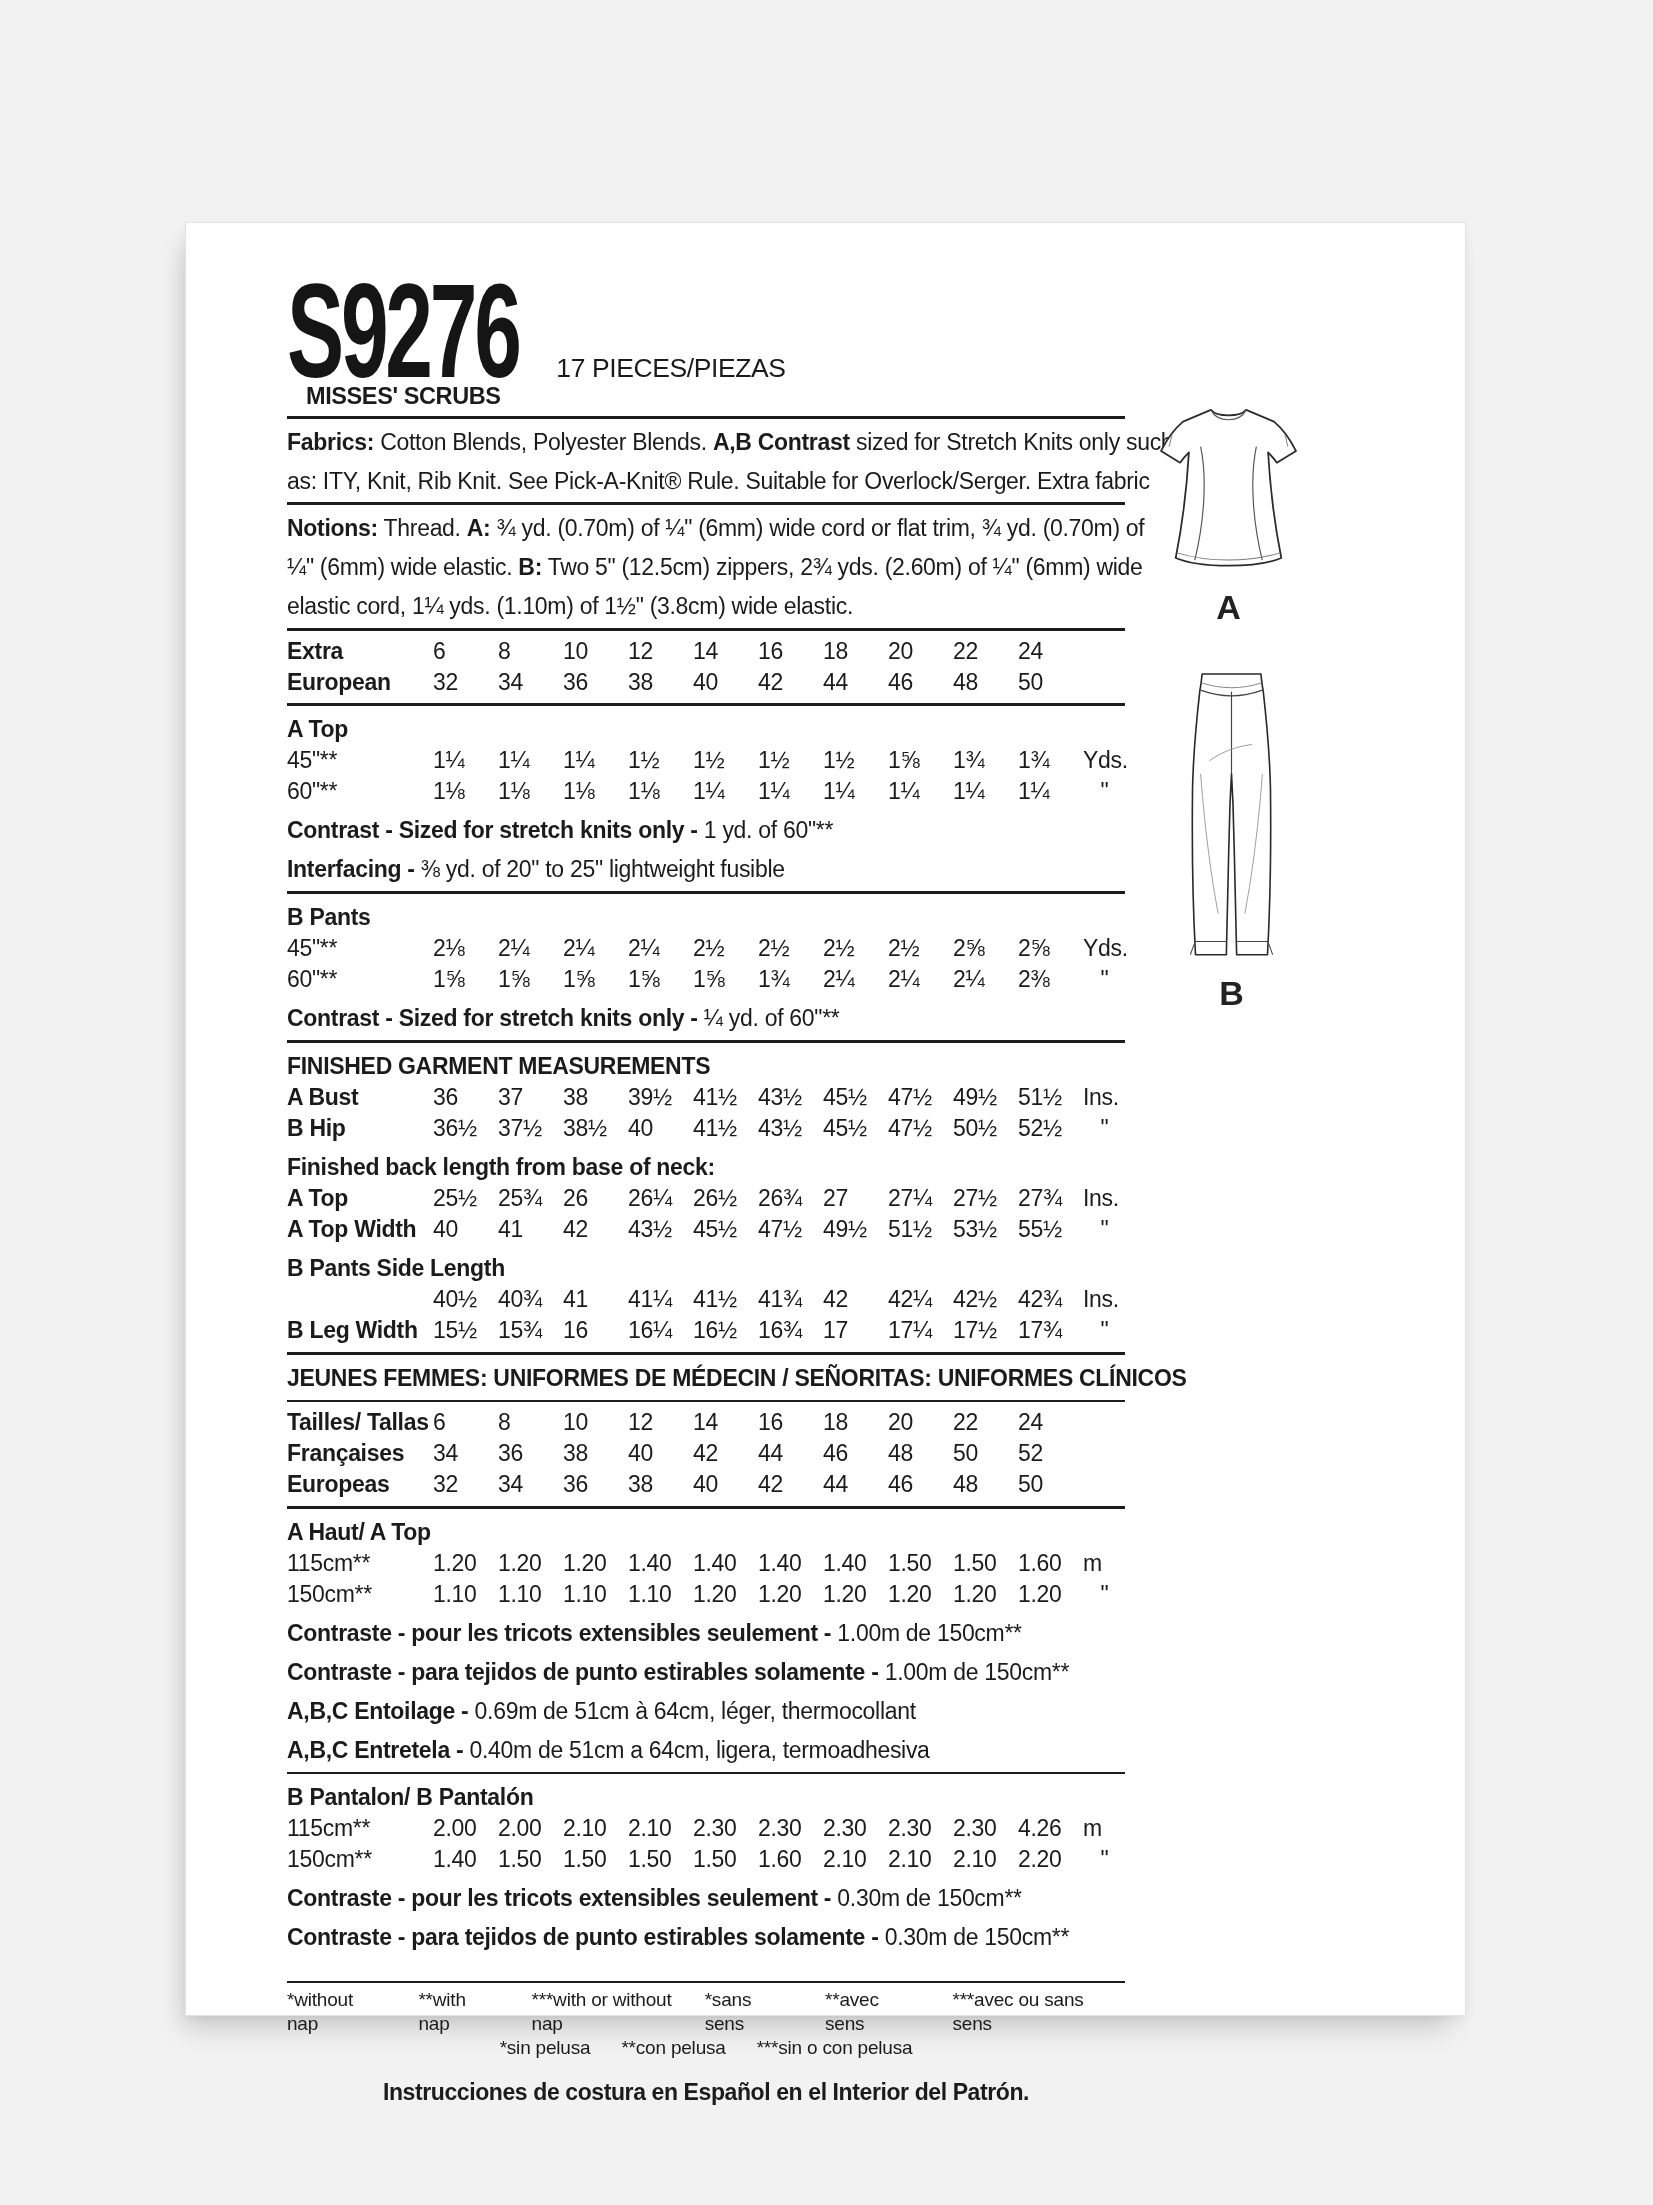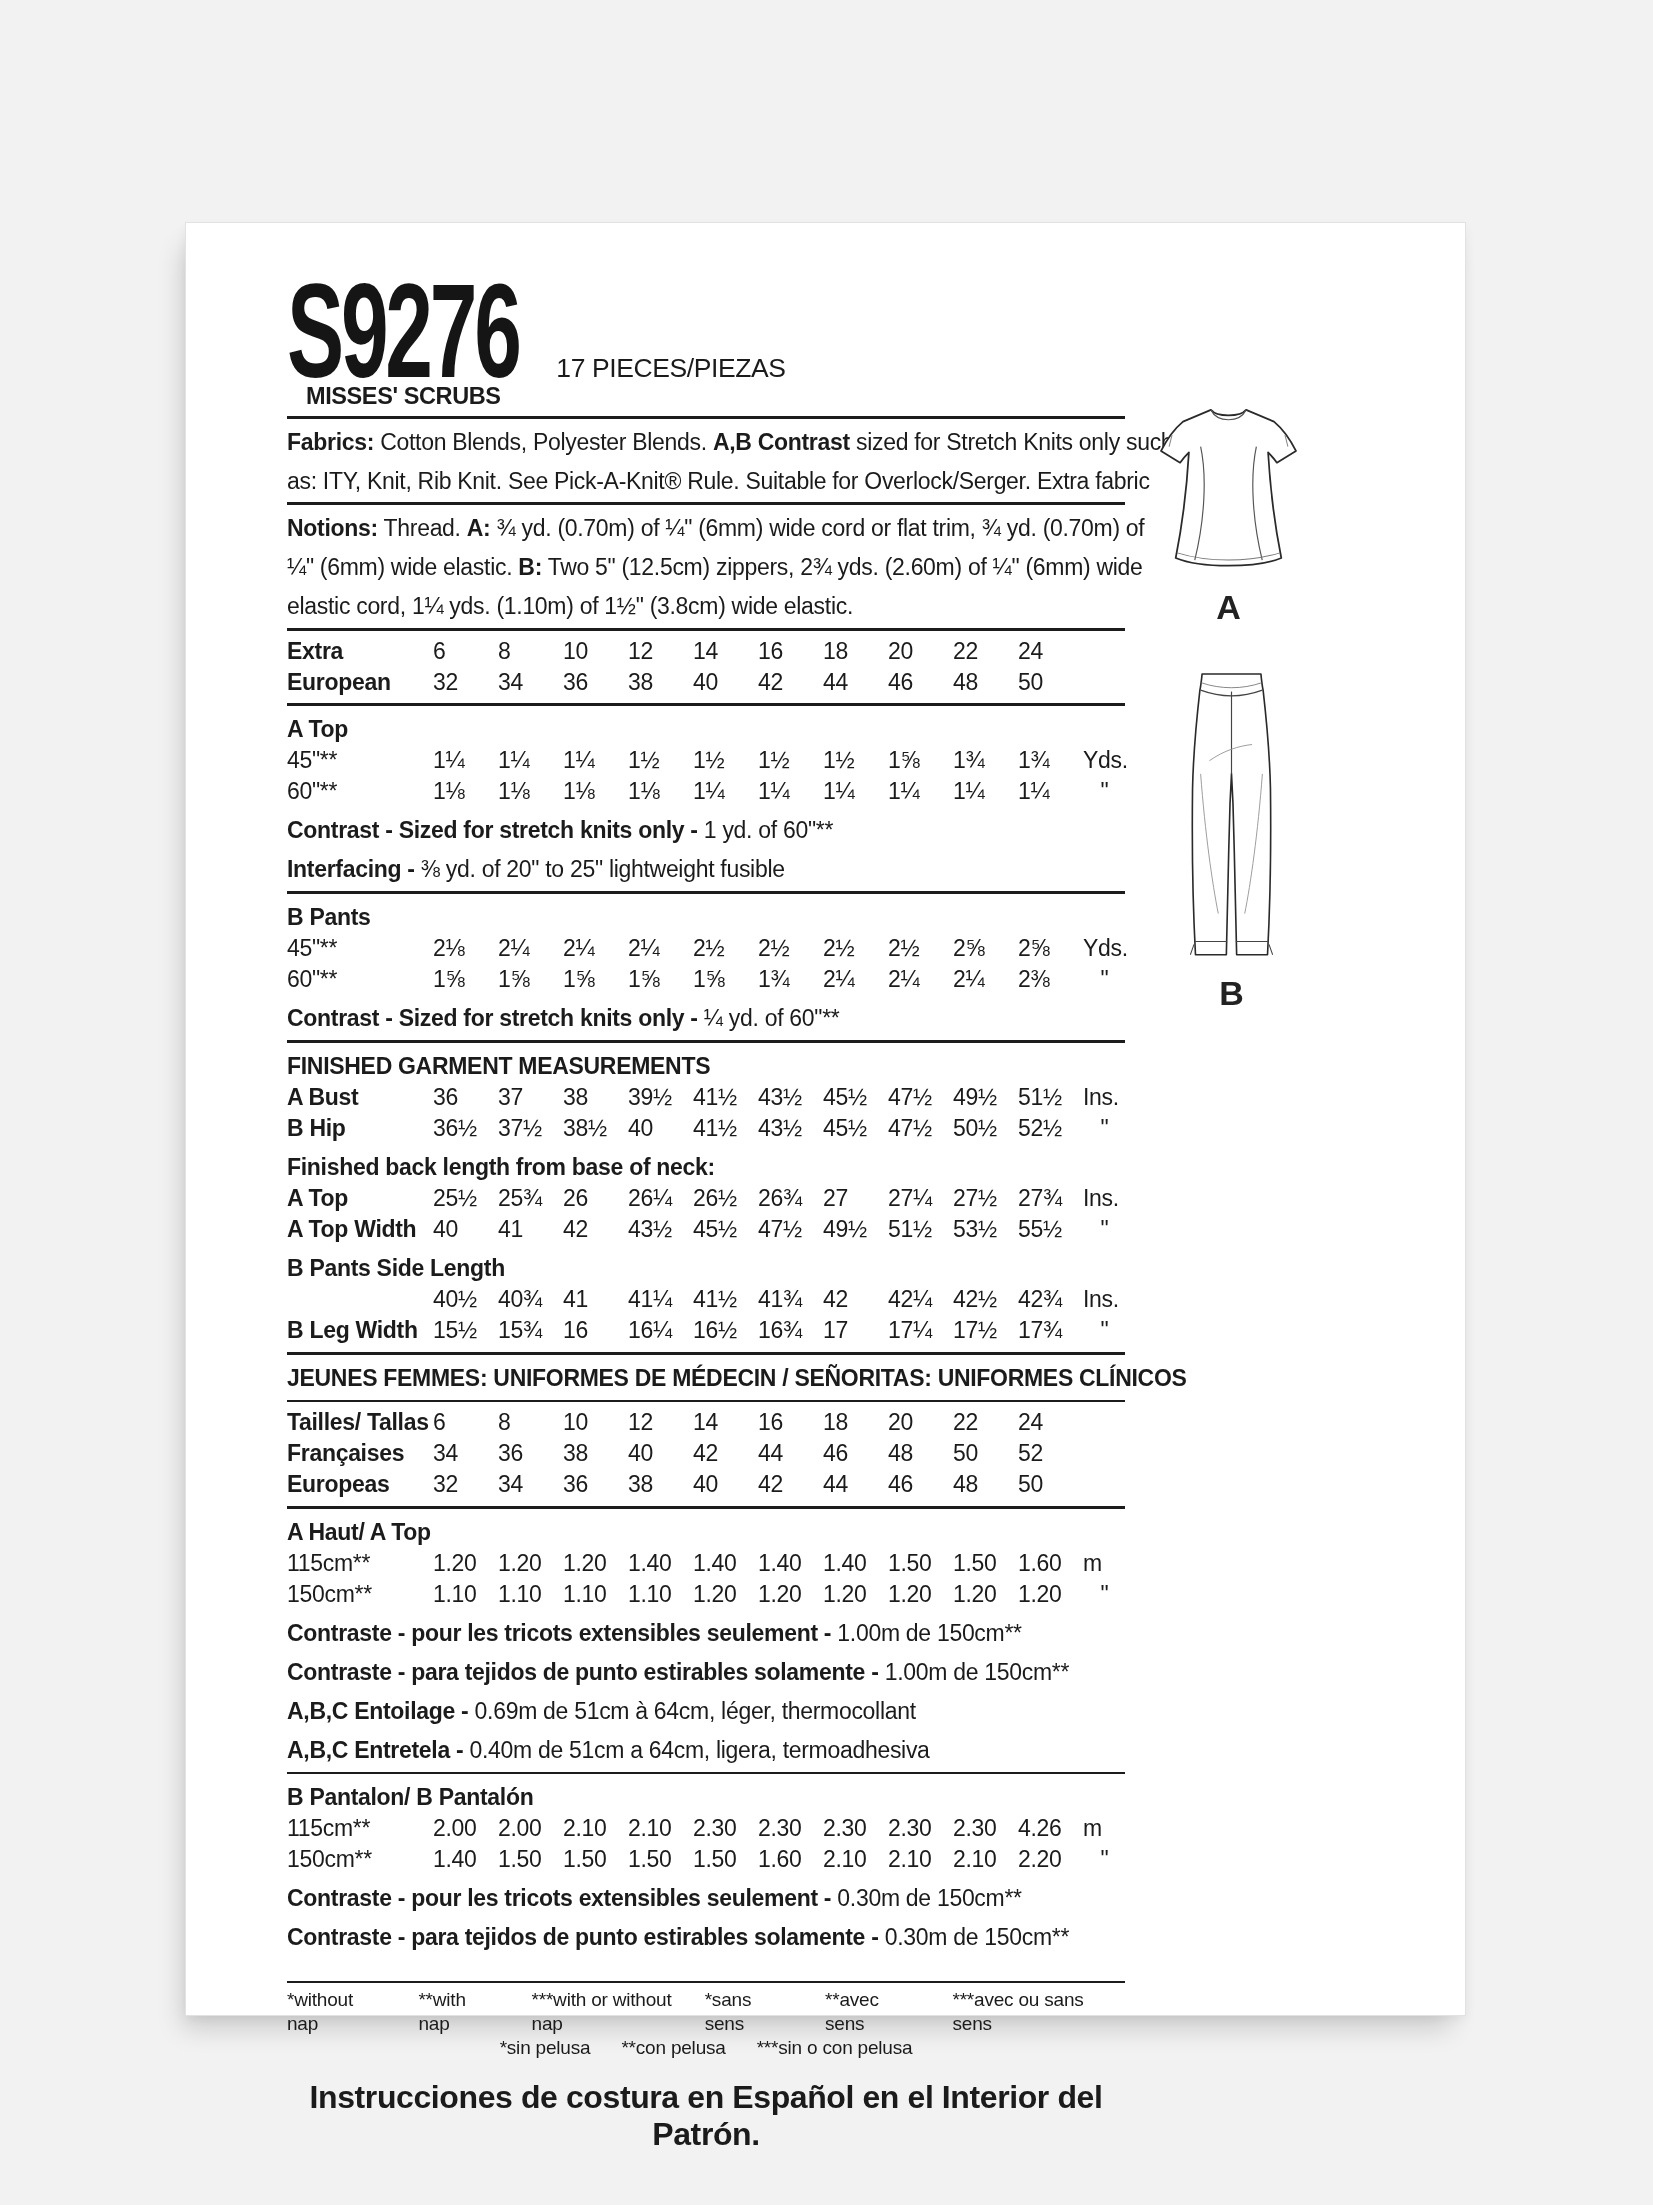--- a/index.html
+++ b/index.html
@@ -30,21 +30,21 @@
   .trow{font-size:23px;line-height:31px;height:31px;white-space:nowrap;margin-top:8px;}
   .b{font-weight:700;}
   .grow{
     display:grid;grid-template-columns:146px repeat(10,65px) 1fr;
     font-size:23px;line-height:31px;height:31px;align-items:baseline;white-space:nowrap;
   }
   .unit.ditto{padding-left:17.6px;}
   .gap{height:22px;}
   .fnline{display:flex;justify-content:center;font-size:19px;line-height:24px;letter-spacing:-0.2px;}
   .fngroup{display:flex;gap:31px;}
-  .instr{font-size:32px;font-weight:700;text-align:center;margin-top:19px;letter-spacing:-0.4px;}
+  .instr{font-size:23px;font-weight:700;text-align:center;margin-top:19px;letter-spacing:-0.4px;}
   .fig{position:absolute;}
   .fig-a{left:969px;top:181px;width:147px;height:176px;}
   .lab-a{left:969px;top:365px;width:147px;text-align:center;font-size:34px;font-weight:700;color:#222;}
   .fig-b{left:994px;top:448px;width:103px;height:294px;}
   .lab-b{left:994px;top:751px;width:103px;text-align:center;font-size:34px;font-weight:700;color:#222;}
 </style>
 </head>
 <body>
 
 <div class="card">

